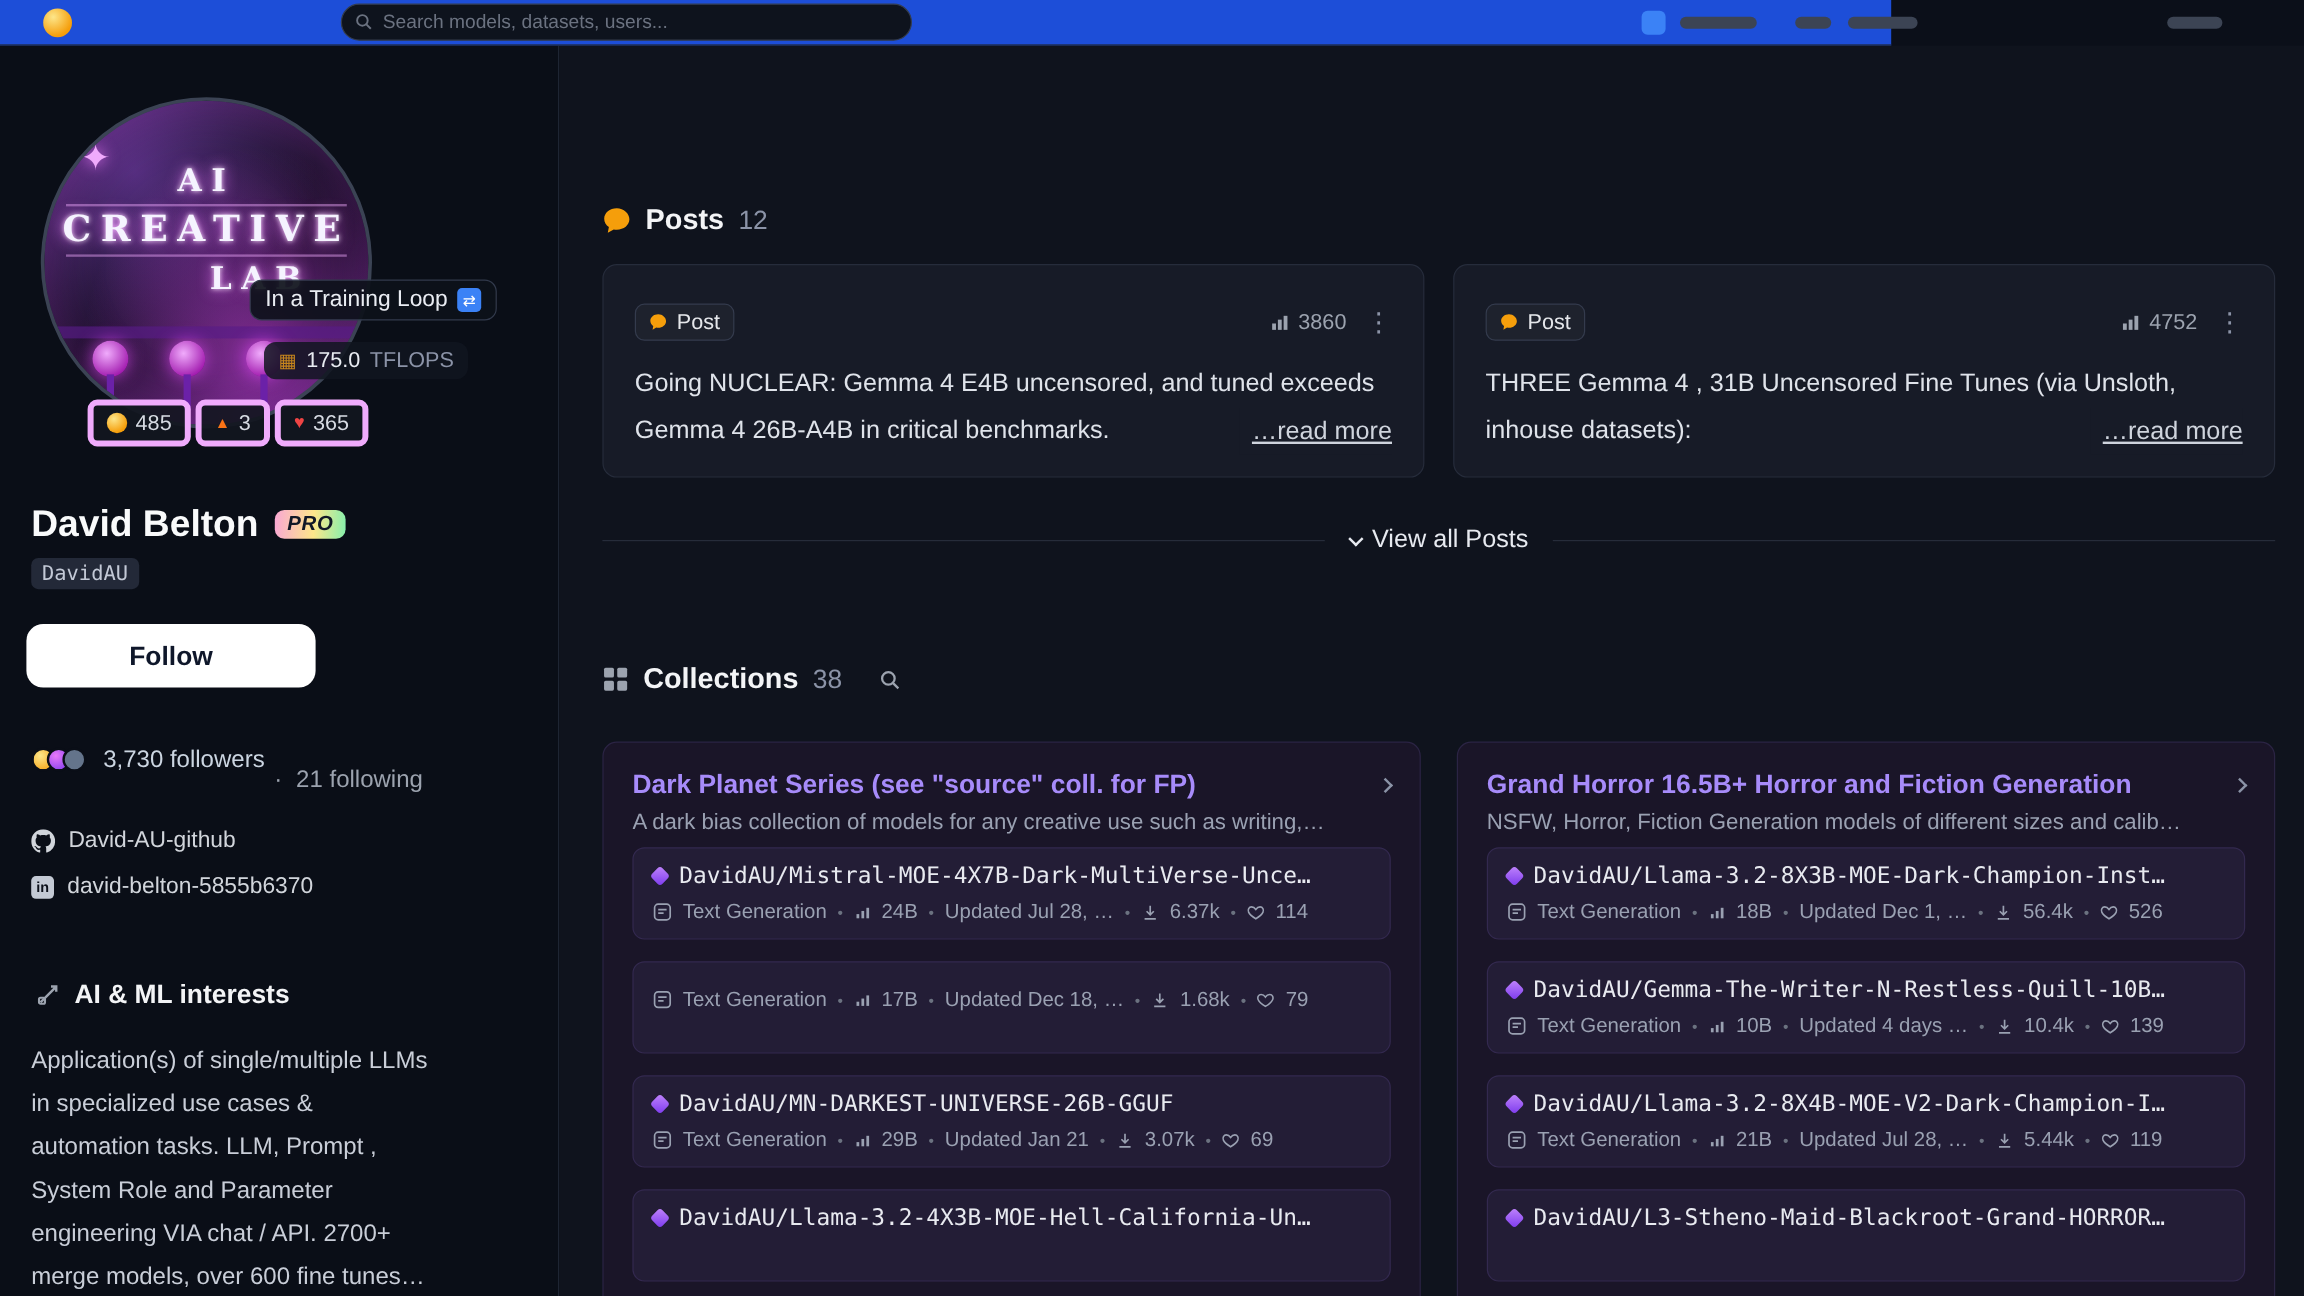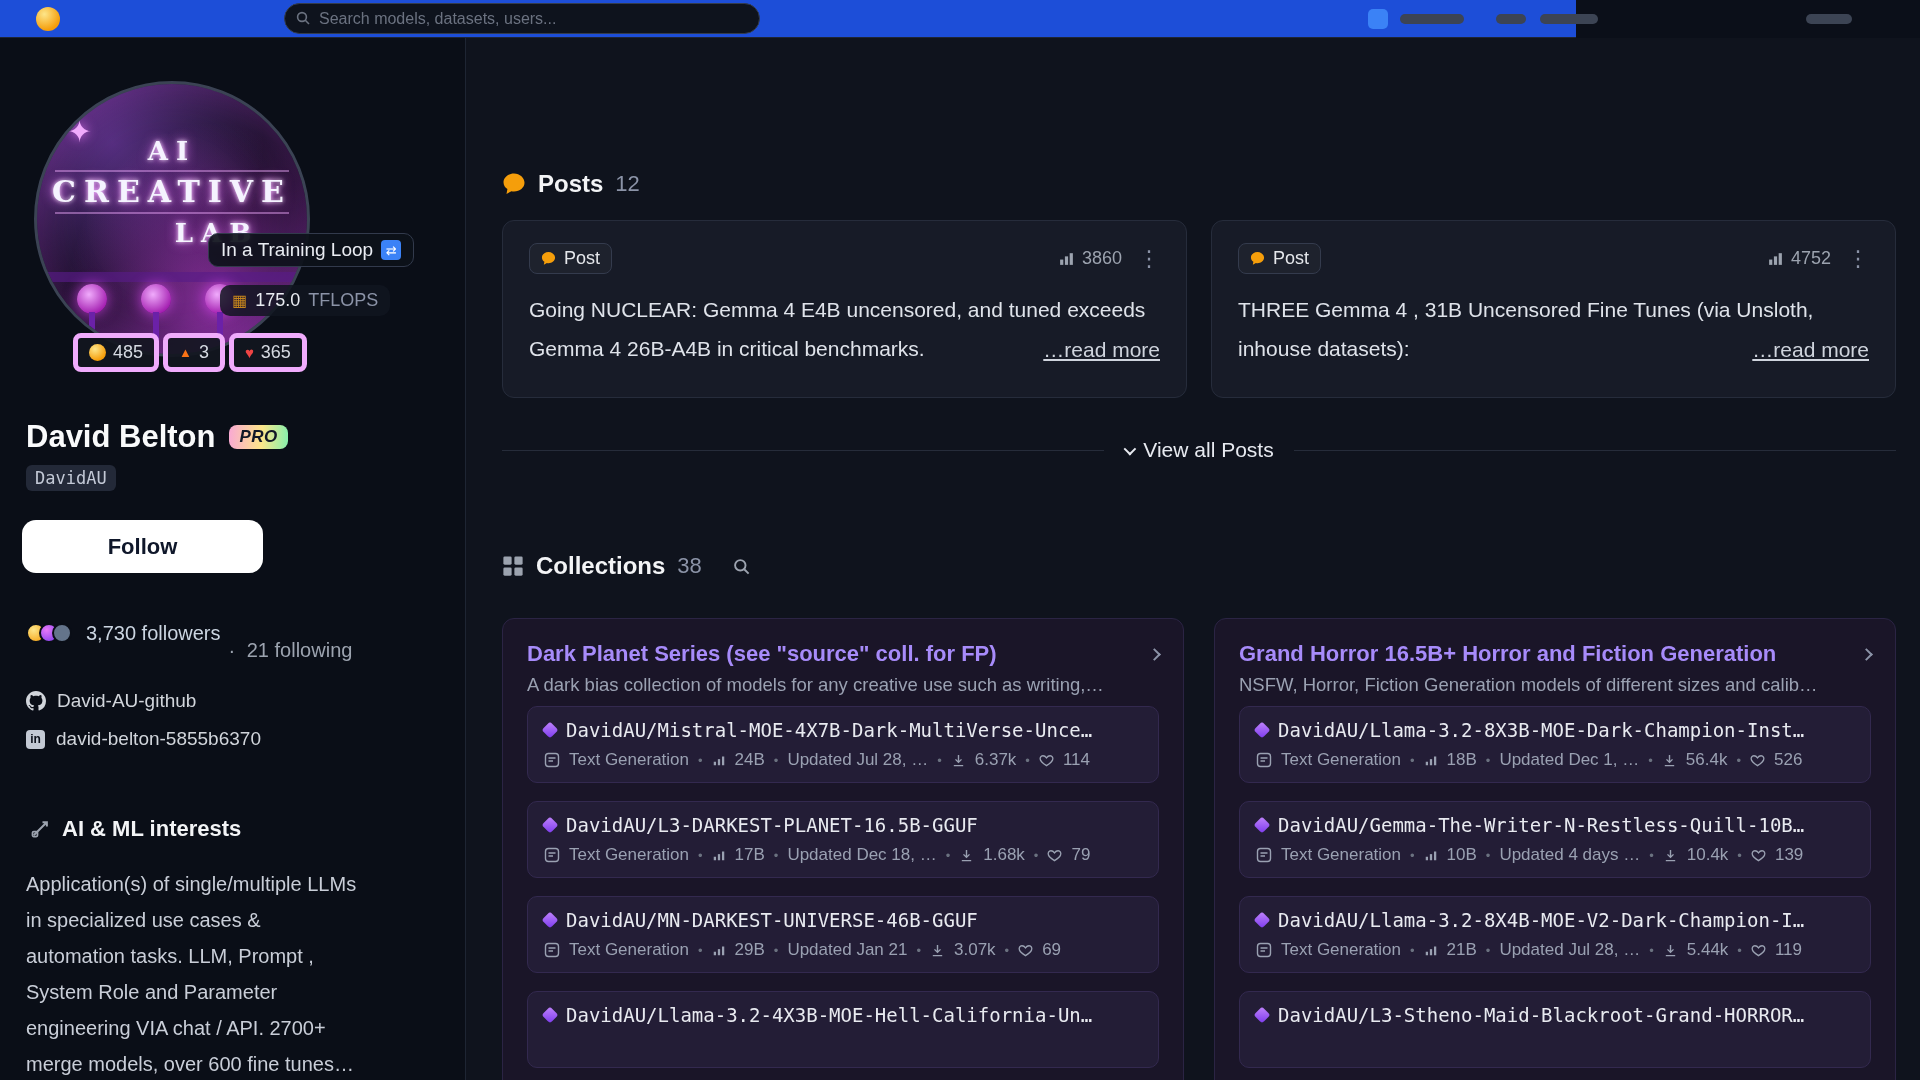--- a/index.html
+++ b/index.html
@@ -113,21 +113,21 @@
   .main { position:absolute; left:466px; top:38px; right:0; bottom:0; background:#0f131d; }
 
   .sec-head { display:flex; align-items:center; gap:12px; }
   .sec-head .t { font-size:24px; font-weight:bold; color:#f3f4f6; }
   .sec-head .c { font-size:22px; color:#8b93a7; }
 
   .posts-head { position:absolute; left:36px; top:132px; }
   .post-cards { position:absolute; left:36px; right:24px; top:182px; display:flex; gap:24px; }
   .post-card { flex:1; height:178px; background:#171b27; border:1px solid #262c3b;
                border-radius:12px; padding:22px 26px; position:relative; }
-  .post-card-head { display:flex; align-items:center; }
+  .post-card-head { display:flex; align-items:center;margin-top:10px; }
   .post-pill { display:flex; align-items:center; gap:8px; padding:4px 11px; border-radius:8px;
                border:1px solid #343b4d; background:rgba(255,255,255,.03);
                font-size:18px; color:#e5e7eb; }
   .views { margin-left:auto; display:flex; align-items:center; gap:7px;
            font-size:18px; color:#9ca3af;justify-content:space-between; }
   .kebab { margin-left:16px; font-size:22px; color:#8b93a7; cursor:pointer; line-height:1; }
   .post-body { position:relative; margin-top:16px; font-size:21px; line-height:39px;
                color:#dfe3ea; height:82px; overflow:hidden; }
   .readmore { position:absolute; right:0; bottom:3px; color:#cfd4dd; text-decoration:underline;
               background:#171b27; padding-left:10px; cursor:pointer; font-size:21px; }
@@ -406,24 +406,20 @@
                   <span class="micon">
                     <svg width="15" height="15" viewBox="0 0 16 16">
                       <path d="M8 13.5S2.8 10.4 1.6 7.6C.6 5.3 1.9 2.9 4.2 2.9c1.6 0 2.9 1 3.8 2.3.9-1.3 2.2-2.3 3.8-2.3 2.3 0 3.6 2.4 2.6 4.7C13.2 10.4 8 13.5 8 13.5z" fill="none" stroke="#9aa1b2" stroke-width="1.4"></path>
                     </svg>
                   </span>
                   <span>114</span>
                 </div>
               </div>
 
               <div class="model-row">
-                <div class="model-name-line">
-                  <span class="gem"></span>
-                  <span class="model-name">DavidAU/L3-DARKEST-PLANET-16.5B-GGUF</span>
-                </div>
                 <div class="model-meta">
                   <span class="micon">
                     <svg width="16" height="16" viewBox="0 0 16 16">
                       <rect x="1.5" y="1.5" width="13" height="13" rx="3" fill="none" stroke="#9aa1b2" stroke-width="1.4"></rect>
                       <path d="M4.5 6h7M4.5 9h4.5" stroke="#9aa1b2" stroke-width="1.4"></path>
                     </svg>
                   </span>
                   <span>Text Generation</span>
                   <span class="dot"></span>
                   <span class="micon">
@@ -449,21 +445,21 @@
                       <path d="M8 13.5S2.8 10.4 1.6 7.6C.6 5.3 1.9 2.9 4.2 2.9c1.6 0 2.9 1 3.8 2.3.9-1.3 2.2-2.3 3.8-2.3 2.3 0 3.6 2.4 2.6 4.7C13.2 10.4 8 13.5 8 13.5z" fill="none" stroke="#9aa1b2" stroke-width="1.4"></path>
                     </svg>
                   </span>
                   <span>79</span>
                 </div>
               </div>
 
               <div class="model-row">
                 <div class="model-name-line">
                   <span class="gem"></span>
-                  <span class="model-name">DavidAU/MN-DARKEST-UNIVERSE-46B-GGUF</span>
+                  <span class="model-name">DavidAU/MN-DARKEST-UNIVERSE-26B-GGUF</span>
                 </div>
                 <div class="model-meta">
                   <span class="micon">
                     <svg width="16" height="16" viewBox="0 0 16 16">
                       <rect x="1.5" y="1.5" width="13" height="13" rx="3" fill="none" stroke="#9aa1b2" stroke-width="1.4"></rect>
                       <path d="M4.5 6h7M4.5 9h4.5" stroke="#9aa1b2" stroke-width="1.4"></path>
                     </svg>
                   </span>
                   <span>Text Generation</span>
                   <span class="dot"></span>

